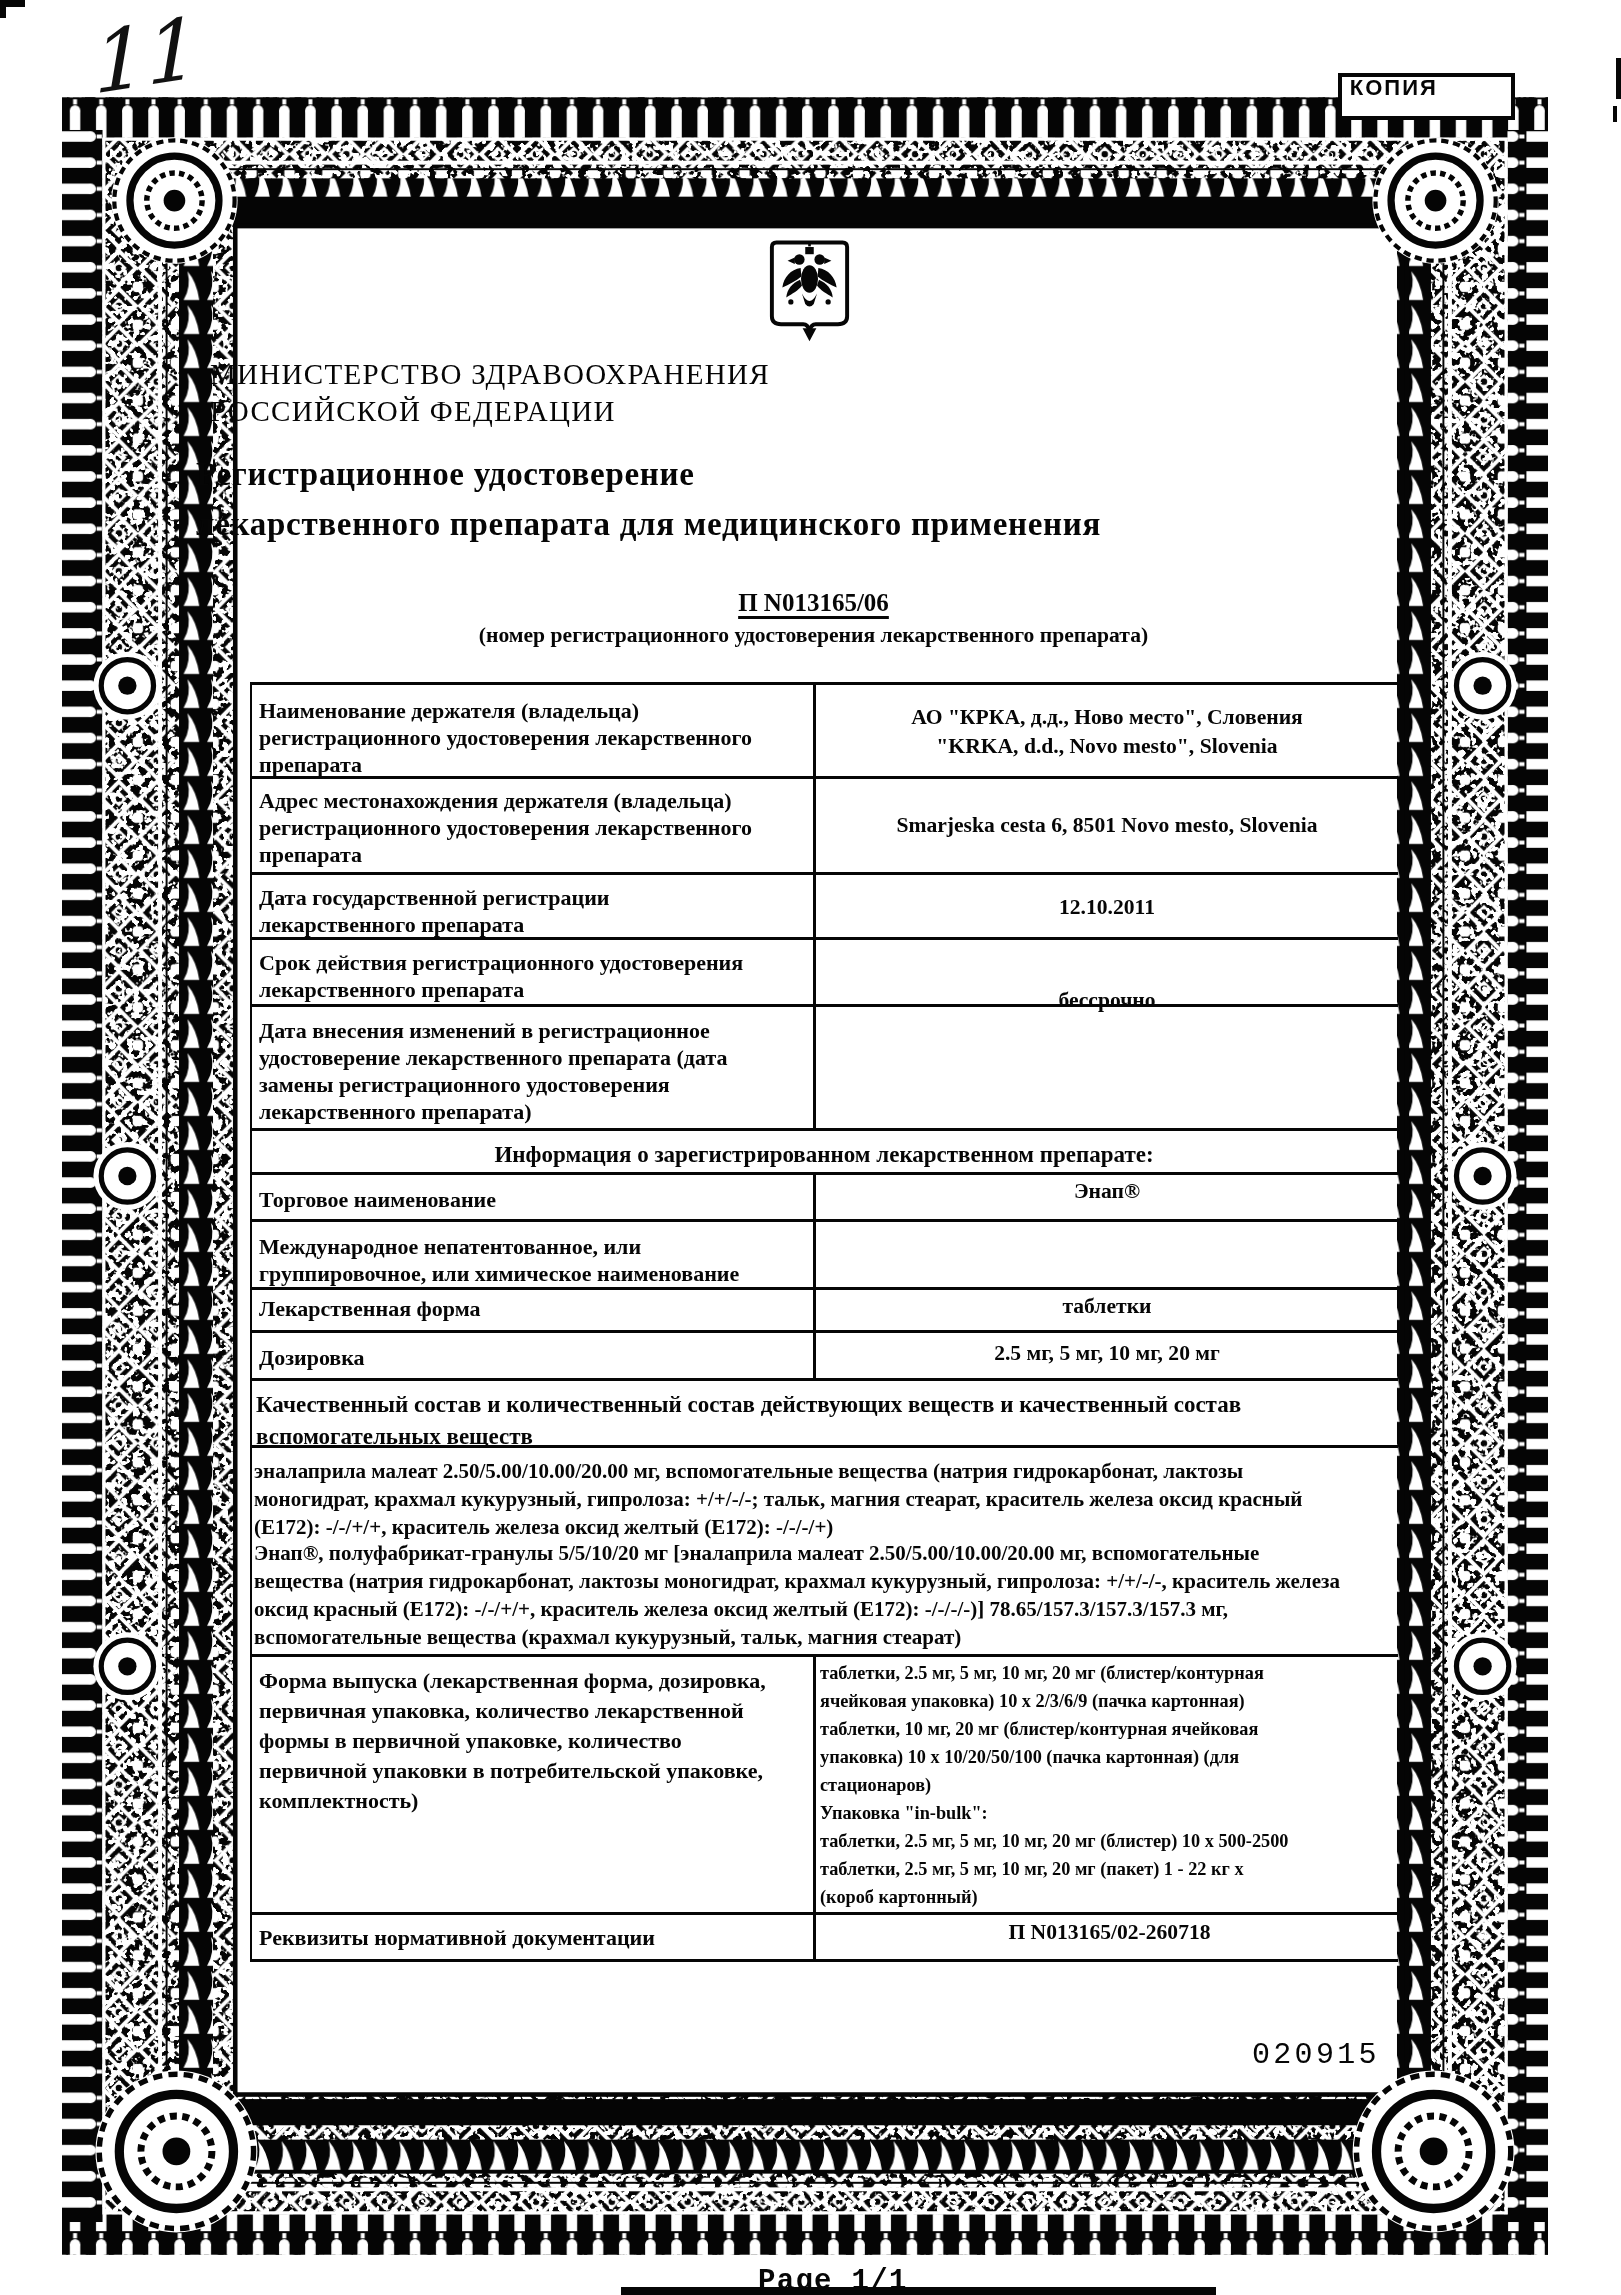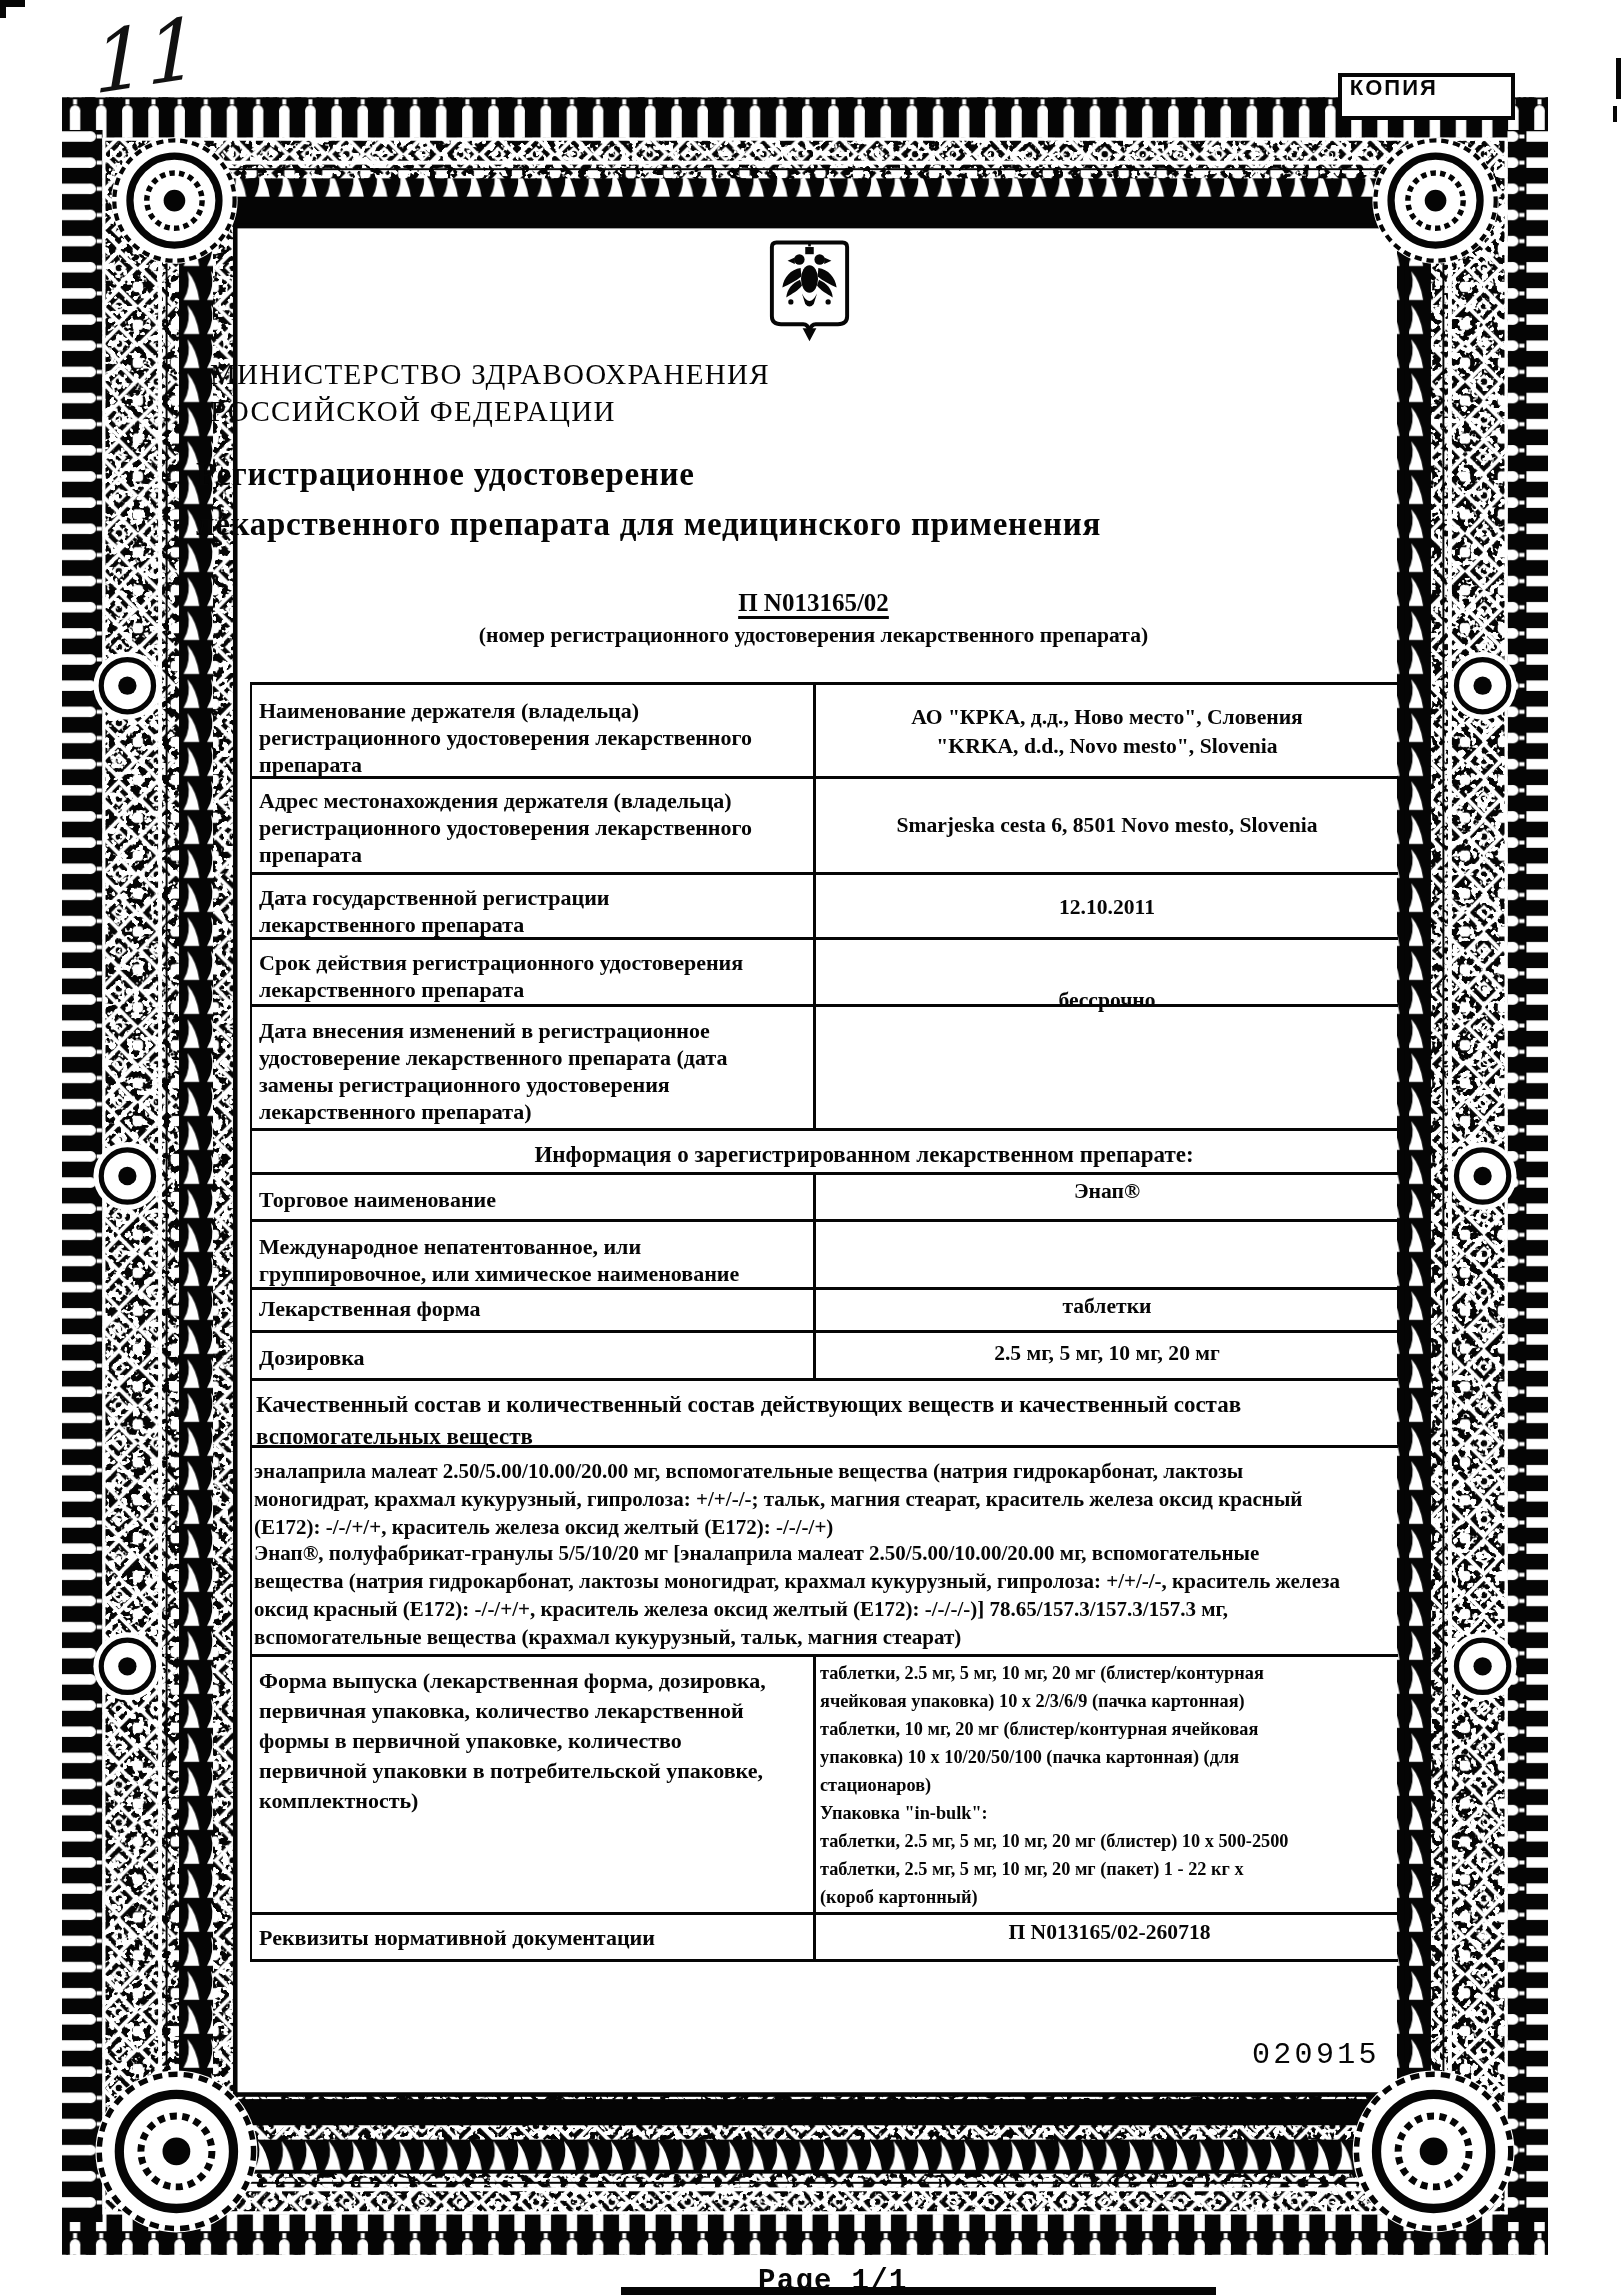--- a/index.html
+++ b/index.html
@@ -14,21 +14,21 @@
   .reg-number{left:222px;top:588px;width:1183px;text-align:center;
               font:700 25px/30px "Liberation Serif",serif;}
   .reg-number span{text-decoration:underline;text-decoration-thickness:3.3px;text-underline-offset:5.2px;}
   .reg-caption{left:222px;top:622px;width:1183px;text-align:center;
                font:700 21.6px/27.5px "Liberation Serif",serif;}
   
   .tl{left:259px;width:545px;font:700 22px/27px "Liberation Serif",serif;white-space:pre-line;}
   .tl46{line-height:30px;}
   .tv{left:815px;width:584px;text-align:center;font:700 21.6px/29px "Liberation Serif",serif;white-space:pre-line;}
   .tv-left{left:820px;width:579px;text-align:center;}
-  .info-h{left:250px;top:1140px;width:1148px;text-align:center;font:700 23px/29px "Liberation Serif",serif;padding-left:40px;}
+  .info-h{left:250px;top:1140px;width:1148px;text-align:center;font:700 23px/29px "Liberation Serif",serif;}
   .comp-h{left:256px;top:1389px;width:1144px;font:700 23px/32px "Liberation Serif",serif;white-space:pre-line;}
   .comp-p{left:254px;width:1151px;font:700 21px/28px "Liberation Serif",serif;white-space:pre;}
   .rel-v{left:820px;top:1659px;width:588px;font:700 18.3px/28px "Liberation Serif",serif;white-space:pre;}
   
   .hline{left:250px;width:1148px;height:2.6px;background:#060606;}
   .vline{left:813px;width:2.6px;background:#060606;}
   .lborder{left:250px;top:682px;width:2px;height:1278px;background:#060606;}
   
   .copy-stamp{left:1338px;top:73px;width:177px;height:47px;box-sizing:border-box;
               border:4.6px solid #060606;background:#fff;z-index:6;display:flex;align-items:flex-start;
@@ -155,21 +155,21 @@
       <circle cx="38" cy="96" r="4"></circle>
         <circle cx="95" cy="96" r="4"></circle>
     </g>
   </svg>
 
   <div class="abs ministry">МИНИСТЕРСТВО ЗДРАВООХРАНЕНИЯ
 РОССИЙСКОЙ ФЕДЕРАЦИИ</div>
   <div class="abs doc-title">Регистрационное удостоверение
 лекарственного препарата для медицинского применения</div>
   <div class="abs reg-number">
-    <span>П N013165/02</span>
+    <span>П N013165/06</span>
   </div>
   <div class="abs reg-caption">(номер регистрационного удостоверения лекарственного препарата)</div>
 
   <div class="abs lborder"></div>
   <div class="abs hline" style="top:682px"></div>
   <div class="abs hline" style="top:776px"></div>
   <div class="abs hline" style="top:872px"></div>
   <div class="abs hline" style="top:937px"></div>
   <div class="abs hline" style="top:1004px"></div>
   <div class="abs hline" style="top:1128px"></div>

